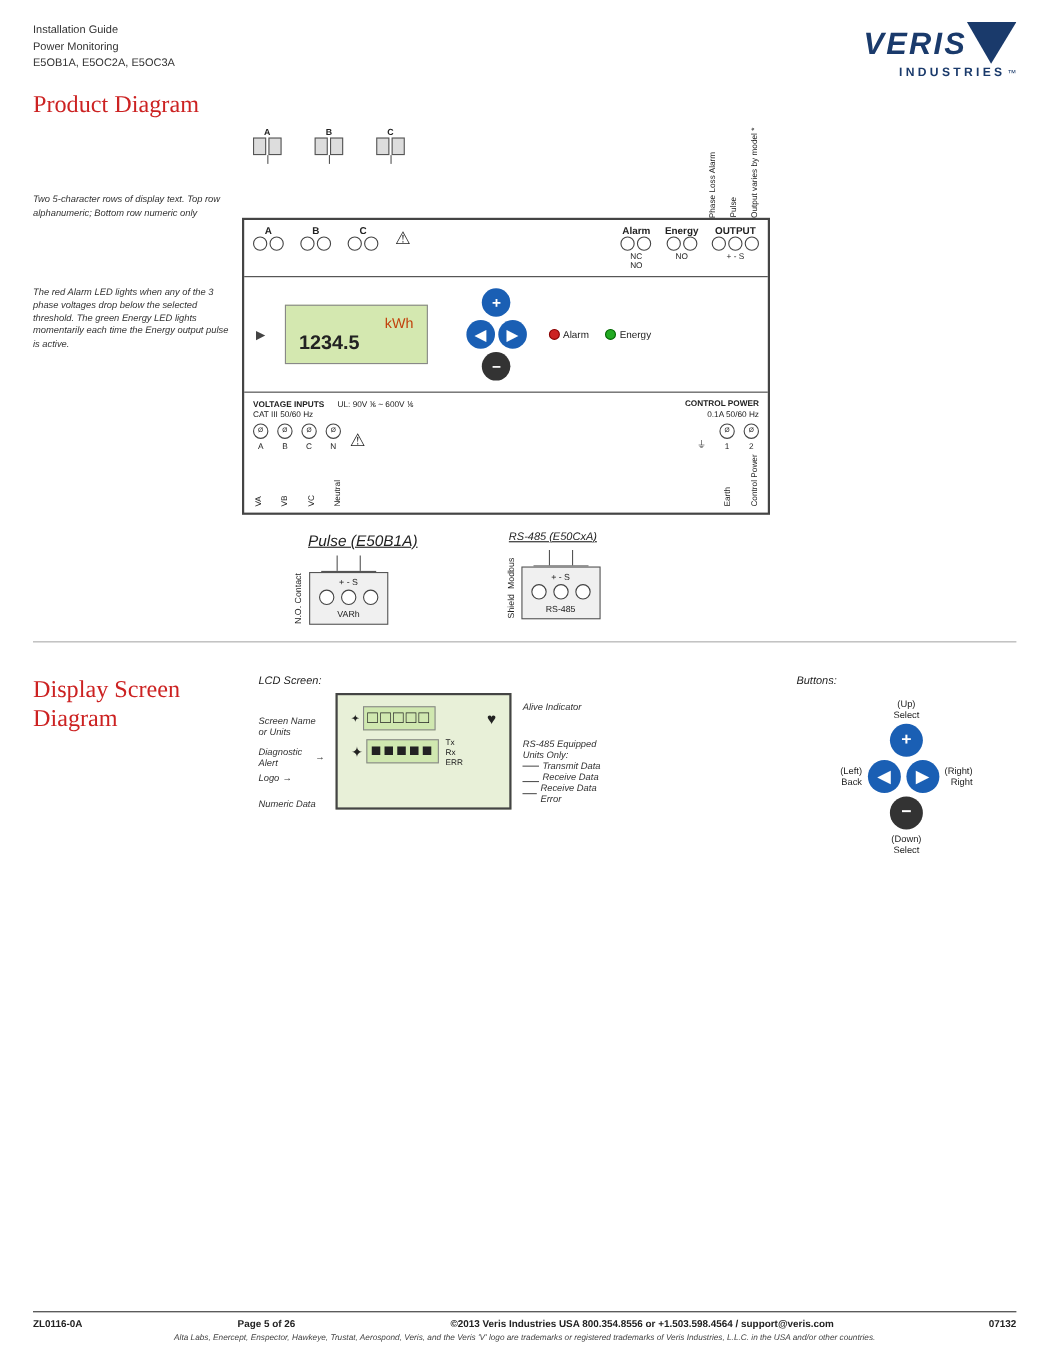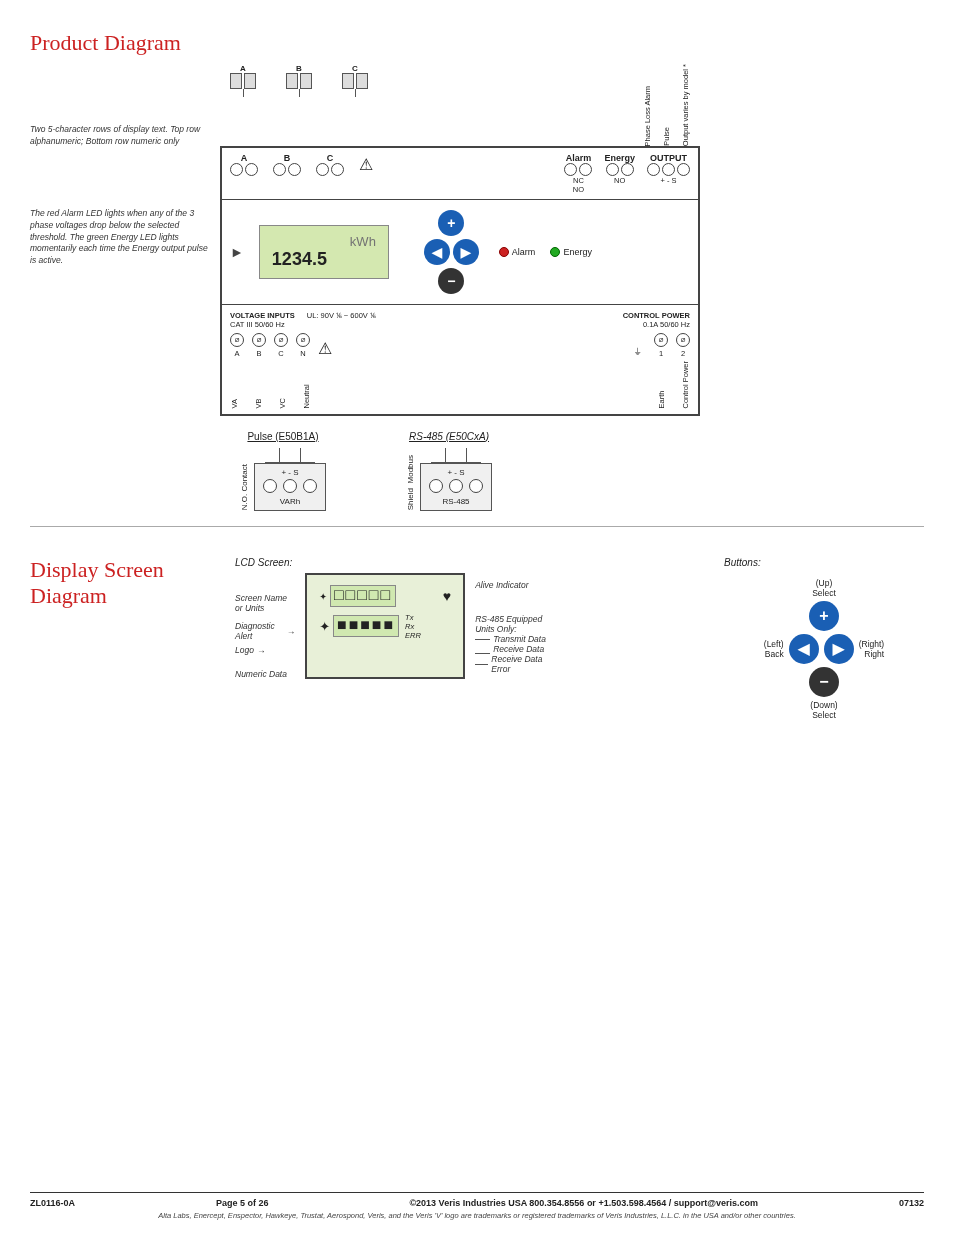--- a/index.html
+++ b/index.html
@@ -186,20 +186,42 @@
       border: 2px solid #444;
     }
 
   </style>
 </head>
 <body>
 
 <div class="page">
 
   <div class="header">
+    <div class="header-left">
+      <div>Installation Guide</div>
+      <div>Power Monitoring</div>
+      <div>E5OB1A, E5OC2A, E5OC3A</div>
+    </div>
+    <div class="header-right">
+      <div class="logo-box">
+        <div>
+          <div style="display:flex;align-items:center;">
+            <span class="logo-veris">VERIS</span>
+
+            <svg width="45" height="40" viewBox="0 0 45 40">
+              <polygon points="0,0 45,0 22,38" fill="#1a3a6b"></polygon>
+            </svg>
+          </div>
+          <div style="display:flex;align-items:center;justify-content:flex-end;gap:2px;">
+            <span class="logo-industries">INDUSTRIES</span>
+            <span class="logo-tm">™</span>
+          </div>
+        </div>
+      </div>
+    </div>
   </div>
 
   <div class="product-diagram-section">
     <div class="section-title">Product Diagram</div>
 
     <div class="diagram-area">
 
       <div class="diagram-left-notes">
         <p class="annotation" style="margin-bottom:30px;">Two 5-character rows of display text. Top row alphanumeric; Bottom row numeric only</p>
         <p class="annotation" style="margin-top:60px;">The red Alarm LED lights when any of the 3 phase voltages drop below the selected threshold. The green Energy LED lights momentarily each time the Energy output pulse is active.</p>
@@ -305,21 +327,21 @@
                 <span style="font-size:7.5px;">+ - S</span>
               </div>
             </div>
           </div>
 
           <div style="display:flex;padding:10px 8px;gap:15px;align-items:center;">
 
             <div style="font-size:14px;color:#444;">►</div>
 
             <div style="border:1.5px solid #888;background:#d4e8b0;padding:8px 12px;min-width:130px;">
-              <div style="font-size:13px;color:#737373;text-align:right;">kWh</div>
+              <div style="font-size:13px;color:#c2410c;text-align:right;">kWh</div>
               <div style="font-size:18px;font-weight:bold;color:#222;">1234.5</div>
             </div>
 
             <div style="display:flex;flex-direction:column;align-items:center;gap:3px;margin-left:20px;">
               <div style="width:26px;height:26px;border-radius:50%;background:#1a5fb4;color:white;display:flex;align-items:center;justify-content:center;font-size:14px;font-weight:bold;">+</div>
               <div style="display:flex;gap:3px;align-items:center;">
                 <div style="width:26px;height:26px;border-radius:50%;background:#1a5fb4;color:white;display:flex;align-items:center;justify-content:center;font-size:14px;">◀</div>
                 <div style="width:26px;height:26px;border-radius:50%;background:#1a5fb4;color:white;display:flex;align-items:center;justify-content:center;font-size:14px;">▶</div>
               </div>
               <div style="width:26px;height:26px;border-radius:50%;background:#333;color:white;display:flex;align-items:center;justify-content:center;font-size:14px;font-weight:bold;">−</div>
@@ -335,21 +357,21 @@
               <div style="display:flex;flex-direction:column;align-items:center;">
                 <div style="display:flex;align-items:center;gap:3px;">
                   <div style="width:10px;height:10px;border-radius:50%;background:#22aa22;border:1px solid #006600;"></div>
                   <span style="font-size:9px;">Energy</span>
                 </div>
               </div>
             </div>
           </div>
 
           <div style="border-top:1px solid #444;padding:5px 8px;font-size:7.5px;">
-            <div style="display:flex;justify-content:space-between;align-items:flex-end;">
+            <div style="display:flex;justify-content:space-between;">
               <div>
                 <span style="font-weight:bold;">VOLTAGE INPUTS</span>
                 <span style="margin-left:10px;">UL: 90V ⅙ ~ 600V ⅙</span>
               </div>
               <div>
                 <span style="font-weight:bold;">CONTROL POWER</span>
               </div>
             </div>
             <div style="display:flex;justify-content:space-between;">
               <div>CAT III 50/60 Hz</div>
@@ -401,21 +423,21 @@
                 <div style="writing-mode:vertical-rl;transform:rotate(180deg);white-space:nowrap;">Control Power</div>
               </div>
             </div>
           </div>
         </div>
 
 
         <div style="display:flex;gap:80px;margin-top:15px;margin-left:20px;">
 
           <div class="connector-diagram">
-            <div style="font-size:10px;text-decoration:underline;margin-bottom:6px;">Pulse (E50B1A)</div>
+            <div style="font-size:14px;text-decoration:underline;font-style:italic;margin-bottom:6px;margin-left:40px;">Pulse (E50B1A)</div>
 
             <div style="display:flex;align-items:flex-end;gap:5px;">
               <div style="writing-mode:vertical-rl;transform:rotate(180deg);font-size:8px;white-space:nowrap;">N.O. Contact</div>
               <div style="display:flex;flex-direction:column;align-items:center;">
 
                 <div style="display:flex;gap:20px;margin-bottom:0;">
                   <div style="width:1px;height:14px;background:#555;"></div>
                   <div style="width:1px;height:14px;background:#555;"></div>
                 </div>
                 <div style="width:50px;height:1px;background:#555;"></div>
@@ -507,21 +529,21 @@
 
                   <span style="font-size:16px;font-family:'Courier New',monospace;letter-spacing:2px;border:1px solid #888;padding:1px 3px;background:#d0e8b0;">□□□□□</span>
                 </div>
                 <span style="font-size:14px;">♥</span>
               </div>
 
               <div style="display:flex;align-items:center;gap:3px;">
                 <span style="font-size:13px;">✦</span>
                 <span style="font-size:16px;font-family:'Courier New',monospace;letter-spacing:2px;border:1px solid #888;padding:1px 3px;background:#d0e8b0;">■■■■■</span>
 
-                <div style="display:flex;flex-direction:column;font-size:7.5px;margin-left:3px;font-style:italic;">
+                <div style="display:flex;flex-direction:column;font-size:7.5px;margin-left:3px;">
                   <span>Tx</span>
                   <span>Rx</span>
                   <span>ERR</span>
                 </div>
               </div>
             </div>
 
             <div style="display:flex;flex-direction:column;justify-content:space-around;font-size:8.5px;font-style:italic;color:#333;padding-top:5px;">
               <div style="margin-bottom:20px;">Alive Indicator</div>
               <div style="margin-bottom:2px;">

